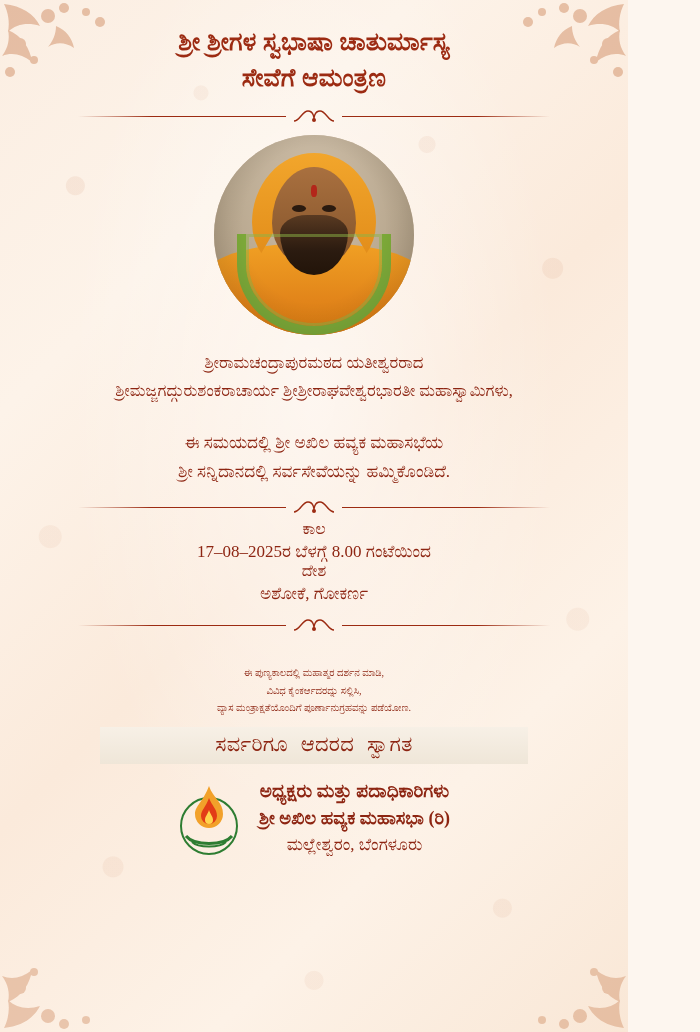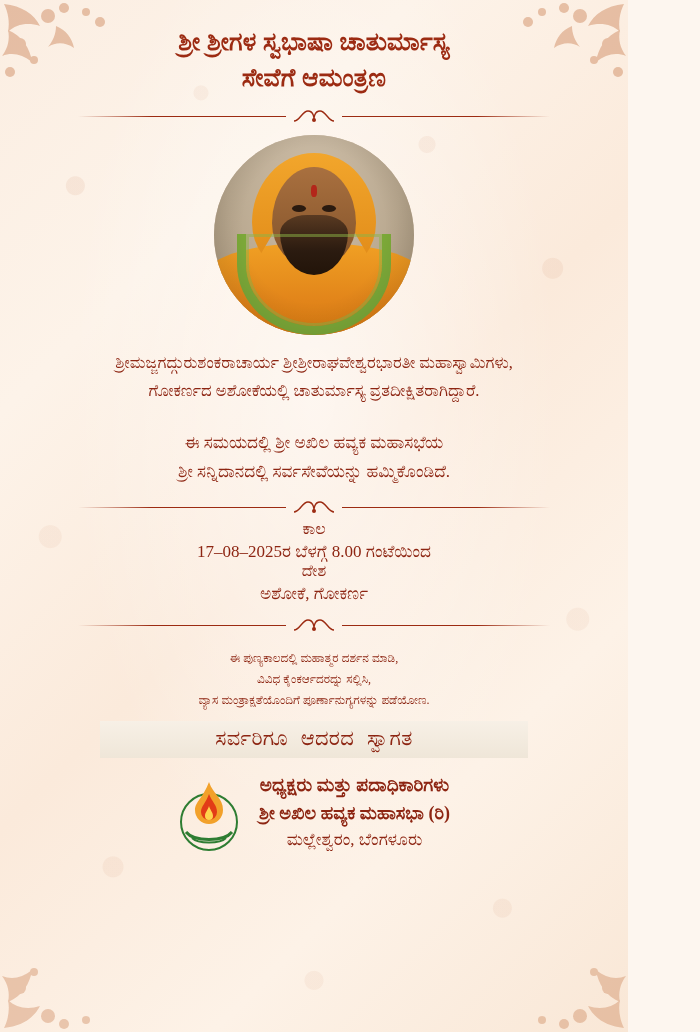--- a/index.html
+++ b/index.html
@@ -219,41 +219,41 @@
     margin-top: 0;
   }
   .value {
     font-family: "Liberation Serif", serif;
     font-size: 17px;
     color: #8d2512;
     margin-top: 4px;
   }
 
   .para.block3 {
-    margin-top: 14px;
-    font-size: 12px;
+    margin-top: 30px;
+    font-size: 10px;
     line-height: 1.75;
   }
 
   .welcome {
     margin: 10px auto 0 auto;
     width: 78%;
     padding: 6px 0 7px 0;
     background: linear-gradient(180deg, #f7f0e6 0%, #efe6d8 100%);
     font-family: Liberation Mono, monospace;
     font-size: 21px;
     color: #8d2512;
     letter-spacing: 0.3px;
   }
 
   .footer {
     position: relative;
     margin-top: 14px;
     display: flex;
-    align-items: flex-end;
+    align-items: center;
     justify-content: center;
     gap: 19px;
   }
   .logo {
     width: 62px;
     height: 76px;
     position: relative;
     flex: 0 0 auto;
   }
   .footer-text {
@@ -362,22 +362,22 @@
         <div class="ph-tilak"></div>
         <div class="ph-eyeL"></div>
         <div class="ph-eyeR"></div>
         <div class="ph-beard"></div>
         <div class="ph-garland"></div>
         <div class="ph-shade"></div>
       </div>
     </div>
 
     <div class="para block1">
+      <div>ಶ್ರೀರಾಮಚಂದ್ರಾಪುರಮಠದ ಯತೀಶ್ವರರಾದ</div>
       <div>ಶ್ರೀಮಜ್ಜಗದ್ಗುರುಶಂಕರಾಚಾರ್ಯ ಶ್ರೀಶ್ರೀರಾಘವೇಶ್ವರಭಾರತೀ ಮಹಾಸ್ವಾಮಿಗಳು,</div>
-      <div>ಗೋಕರ್ಣದ ಅಶೋಕೆಯಲ್ಲಿ ಚಾತುರ್ಮಾಸ್ಯ ವ್ರತದೀಕ್ಷಿತರಾಗಿದ್ದಾರೆ.</div>
     </div>
 
     <div class="para block2">
       <div>ಈ ಸಮಯದಲ್ಲಿ ಶ್ರೀ ಅಖಿಲ ಹವ್ಯಕ ಮಹಾಸಭೆಯ</div>
       <div>ಶ್ರೀ ಸನ್ನಿದಾನದಲ್ಲಿ ಸರ್ವಸೇವೆಯನ್ನು ಹಮ್ಮಿಕೊಂಡಿದೆ.</div>
     </div>
 
     <div class="divider">
       <div class="rule"></div>
       <div class="knot">
@@ -402,21 +402,21 @@
           <path d="M2 14c6 0 8-10 14-10s6 8 6 8 0-8 6-8 8 10 14 10" fill="none" stroke="#9c2b12" stroke-width="1.4"></path>
           <circle cx="22" cy="13" r="2" fill="#9c2b12"></circle>
         </svg>
       </div>
       <div class="rule right"></div>
     </div>
 
     <div class="para block3">
       <div>ಈ ಪುಣ್ಯಕಾಲದಲ್ಲಿ ಮಹಾತ್ಮರ ದರ್ಶನ ಮಾಡಿ,</div>
       <div>ವಿವಿಧ ಕೈಂಕರ್ಆದರದ್ನು ಸಲ್ಲಿಸಿ,</div>
-      <div>ವ್ಯಾಸ ಮಂತ್ರಾಕ್ಷತೆಯೊಂದಿಗೆ ಪೂರ್ಣಾನುಗ್ಯಗಳನ್ನು ಪಡೆಯೋಣ.</div>
+      <div>ವ್ಯಾಸ ಮಂತ್ರಾಕ್ಷತೆಯೊಂದಿಗೆ ಪೂರ್ಣಾನುಗ್ರಹವನ್ನು ಪಡೆಯೋಣ.</div>
     </div>
 
     <div class="welcome">ಸರ್ವರಿಗೂ ಆದರದ ಸ್ವಾಗತ</div>
 
     <div class="footer">
       <div class="logo">
         <svg viewBox="0 0 62 76" width="62" height="76" aria-hidden="true">
           <ellipse cx="31" cy="46" rx="28" ry="28" fill="none" stroke="#2e7d32" stroke-width="2"></ellipse>
           <path d="M31 6c4 12 14 16 14 28a14 14 0 0 1-28 0c0-8 8-12 14-28z" fill="#f2a12a"></path>
           <path d="M31 18c3 8 8 11 8 18a8 8 0 0 1-16 0c0-6 5-9 8-18z" fill="#e23c17"></path>

